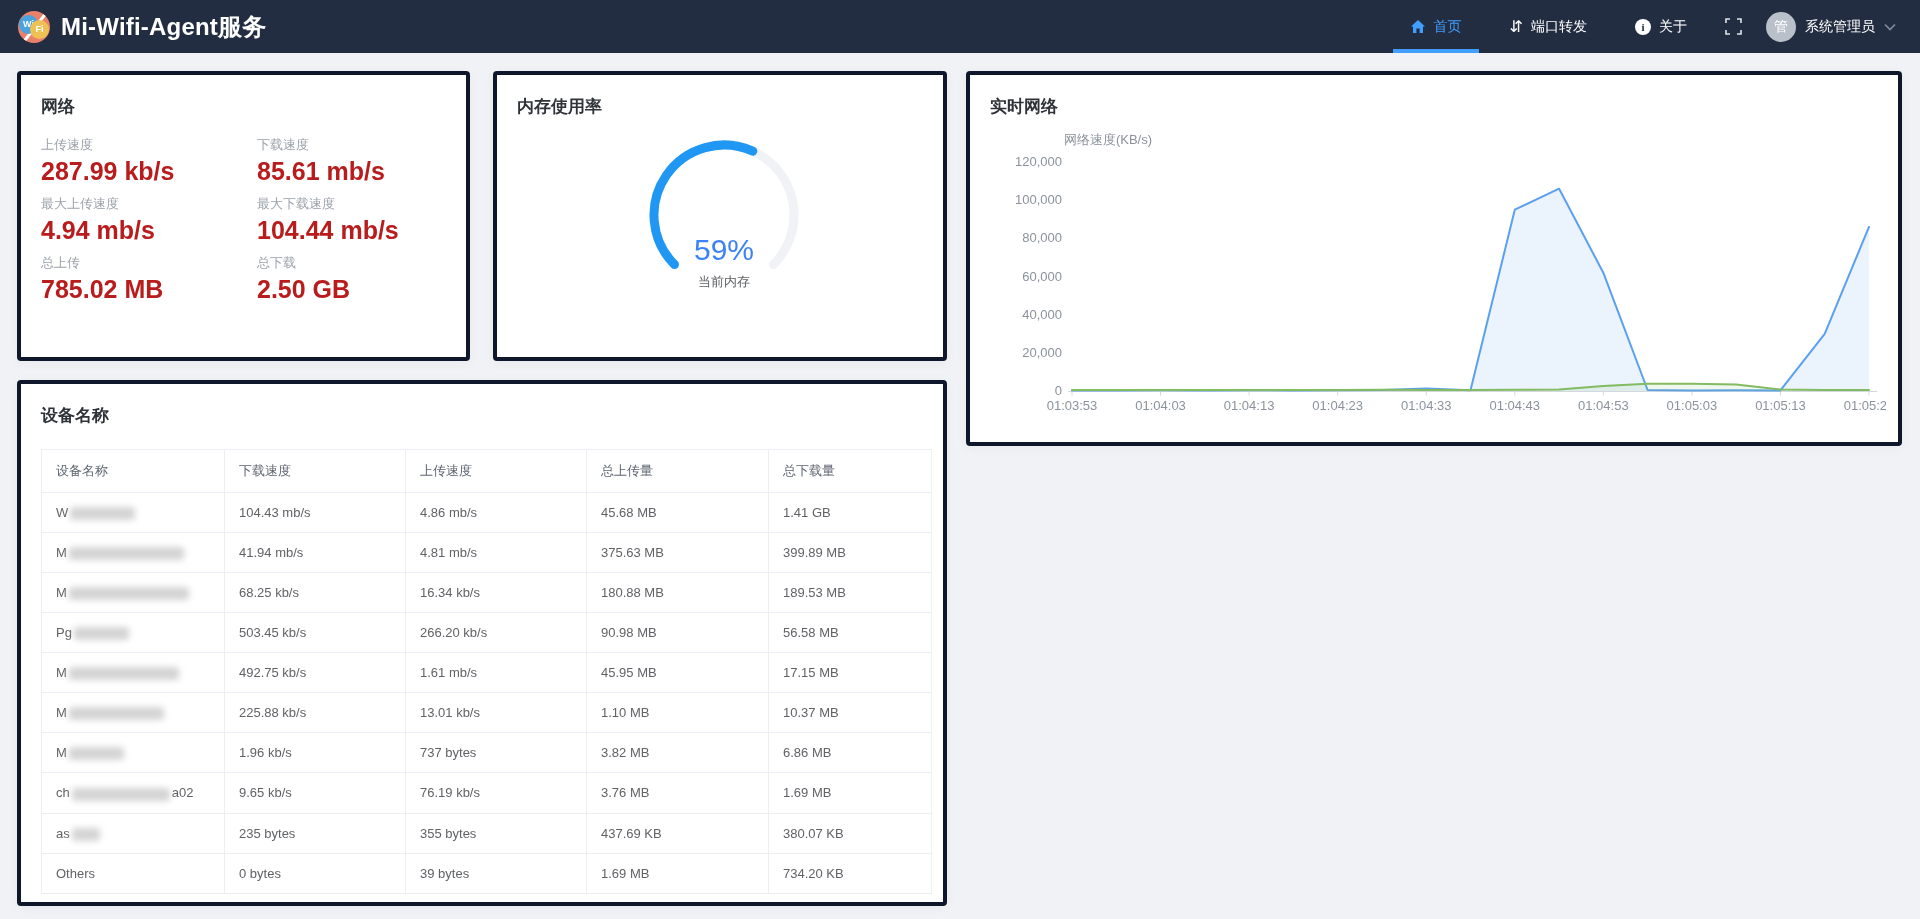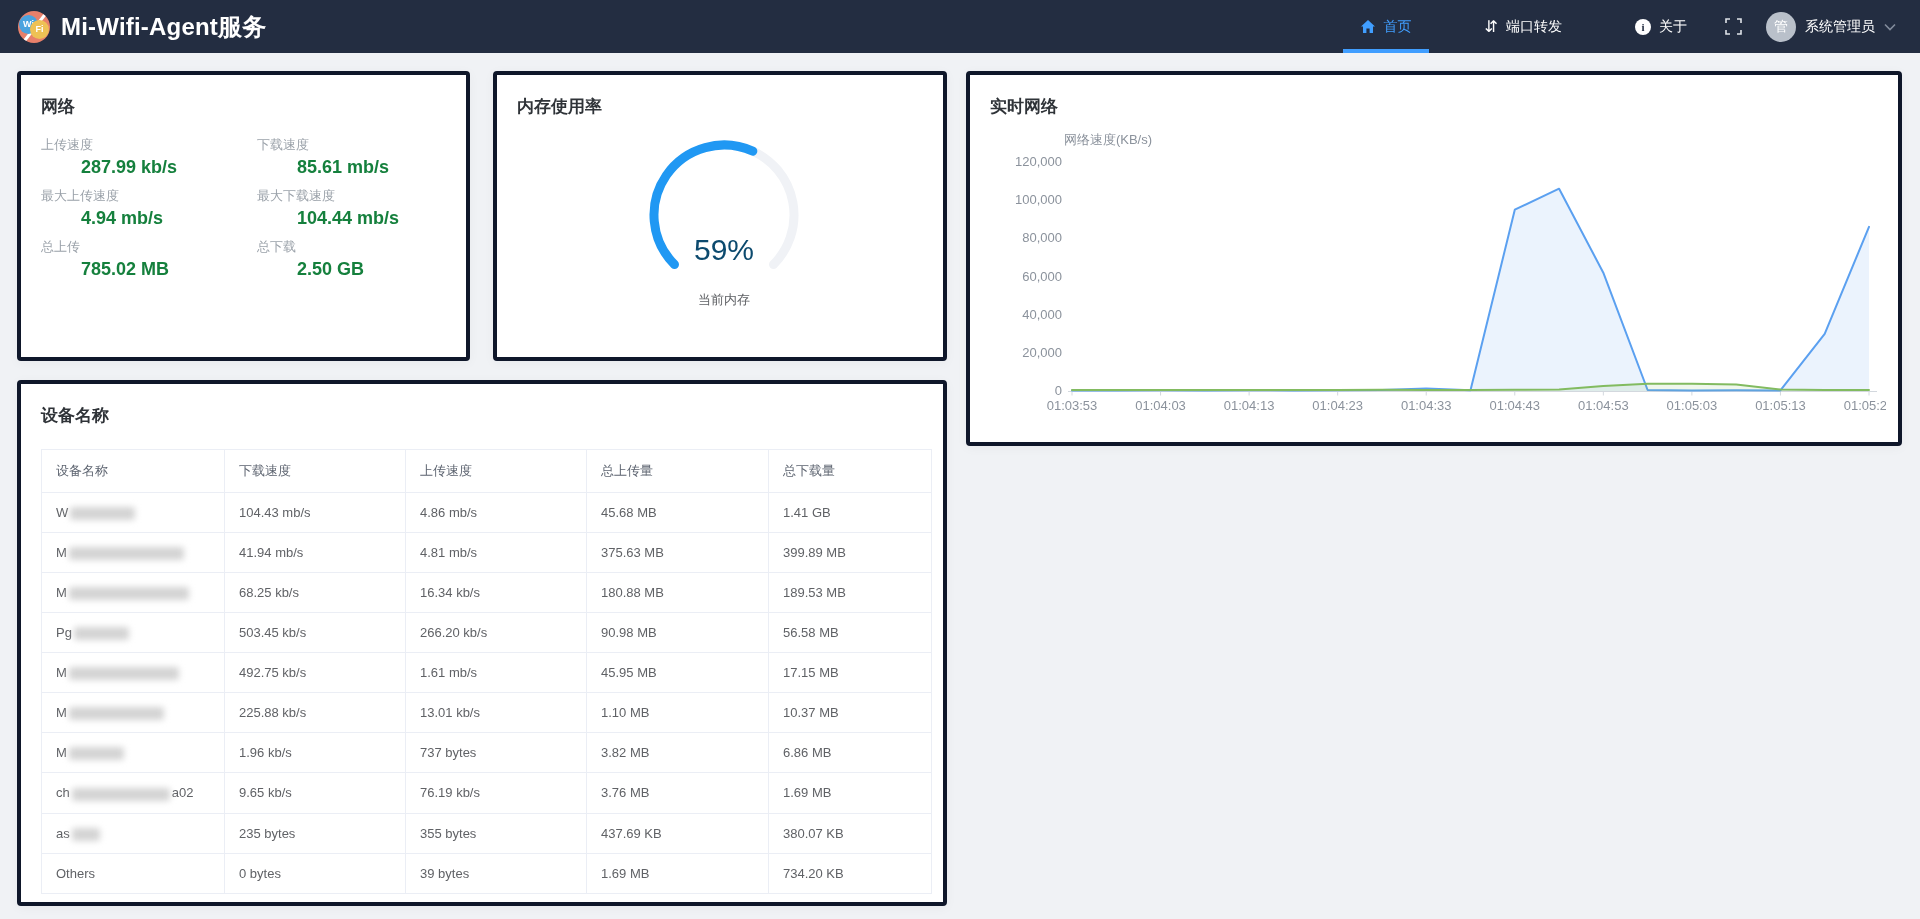--- a/index.html
+++ b/index.html
@@ -8,21 +8,21 @@
 
   
   .navbar { height:53px; background:#232d41; display:flex; align-items:stretch; padding:0 24px 0 18px; }
   .brand { display:flex; align-items:center; gap:11px; }
   .logo { width:32px; height:32px; border-radius:50%; background:#e8806b; position:relative; overflow:hidden; flex:none; }
   .logo .wi { position:absolute; left:1px; top:4px; width:19px; height:19px; border-radius:50%; background:#4aa3df; color:#fff; font-size:9px; font-weight:700; display:flex; align-items:center; justify-content:center; }
   .logo .fi { position:absolute; right:1px; bottom:4px; width:19px; height:19px; border-radius:50%; background:#eec155; color:#fff; font-size:9px; font-weight:700; display:flex; align-items:center; justify-content:center; }
   .logo .slash { position:absolute; left:15px; top:-3px; width:3px; height:40px; background:#fff; transform:rotate(38deg); }
   .brand-title { color:#fff; font-size:24px; font-weight:700; letter-spacing:.2px; }
   .nav-spacer { flex:1; }
-  .nav-items { display:flex; align-items:stretch;gap:25px; }
+  .nav-items { display:flex; align-items:stretch; }
   .nav-item { display:flex; align-items:center; gap:8px; padding:0 17px; margin:0 7px; color:#ffffff; font-size:14px; cursor:pointer; border-bottom:4px solid transparent; padding-top:4px; }
   .nav-item.active { color:#409eff; border-bottom-color:#409eff; }
   .nav-item .glyph { font-size:16px; line-height:1; }
   .info-dot { width:16px; height:16px; border-radius:50%; background:#fff; color:#232d41; font-size:11px; font-weight:700; font-family:"Liberation Serif", serif; display:flex; align-items:center; justify-content:center; }
   .fs-btn { display:flex; align-items:center; padding:0 14px; cursor:pointer; }
   .user { display:flex; align-items:center; gap:9px; padding-left:10px; cursor:pointer; }
   .avatar { width:30px; height:30px; border-radius:50%; background:#b9c0ca; color:#fff; font-size:14px; display:flex; align-items:center; justify-content:center; }
   .user-name { color:#fff; font-size:14px; }
 
   
@@ -35,27 +35,27 @@
 
   .card-network { width:453px; height:290px; }
   .card-memory { width:454px; height:290px; }
   .card-realtime { width:936px; height:375px; }
   .card-devices { width:930px; height:526px; margin-top:19px; }
 
   
   .stats-grid { display:grid; grid-template-columns:216px 1fr; padding:18px 20px 0 20px; }
   .stat { margin-bottom:9px; }
   .stat-label { font-size:13px; color:#9aa1a9; margin-bottom:3px; }
-  .stat-value { font-size:18px; font-weight:700; color:#15803d;margin-left:40px; }
+  .stat-value { font-size:25px; font-weight:700; color:#b91c1c; }
 
   
   .gauge-wrap { position:absolute; left:137px; top:50px; width:180px; height:180px; }
   .gauge-text { position:absolute; left:0; top:108px; width:100%; text-align:center; }
-  .gauge-pct { font-size:30px; color:#0c4a6e; line-height:34px; }
-  .gauge-cap { font-size:13px; color:#606266; margin-top:24px; }
+  .gauge-pct { font-size:30px; color:#3b82f6; line-height:34px; }
+  .gauge-cap { font-size:13px; color:#606266; margin-top:6px; }
 
   
   .chart-svg { display:block; margin:6px 0 0 20px; }
   .chart-svg text.ax { font-family:"Liberation Sans", sans-serif; font-size:13px; fill:#8b929c; }
   .chart-svg .axline { stroke:#d3d8de; stroke-width:1; }
 
   
   .tbl-wrap { padding:22px 8px 0 20px; }
   table.devices { width:890px; border-collapse:collapse; table-layout:fixed; }
   table.devices th, table.devices td { border:1px solid #ebeef5; font-size:13px; text-align:left; padding:12px 14px; font-weight:400; color:#606266; white-space:nowrap; overflow:hidden; }

